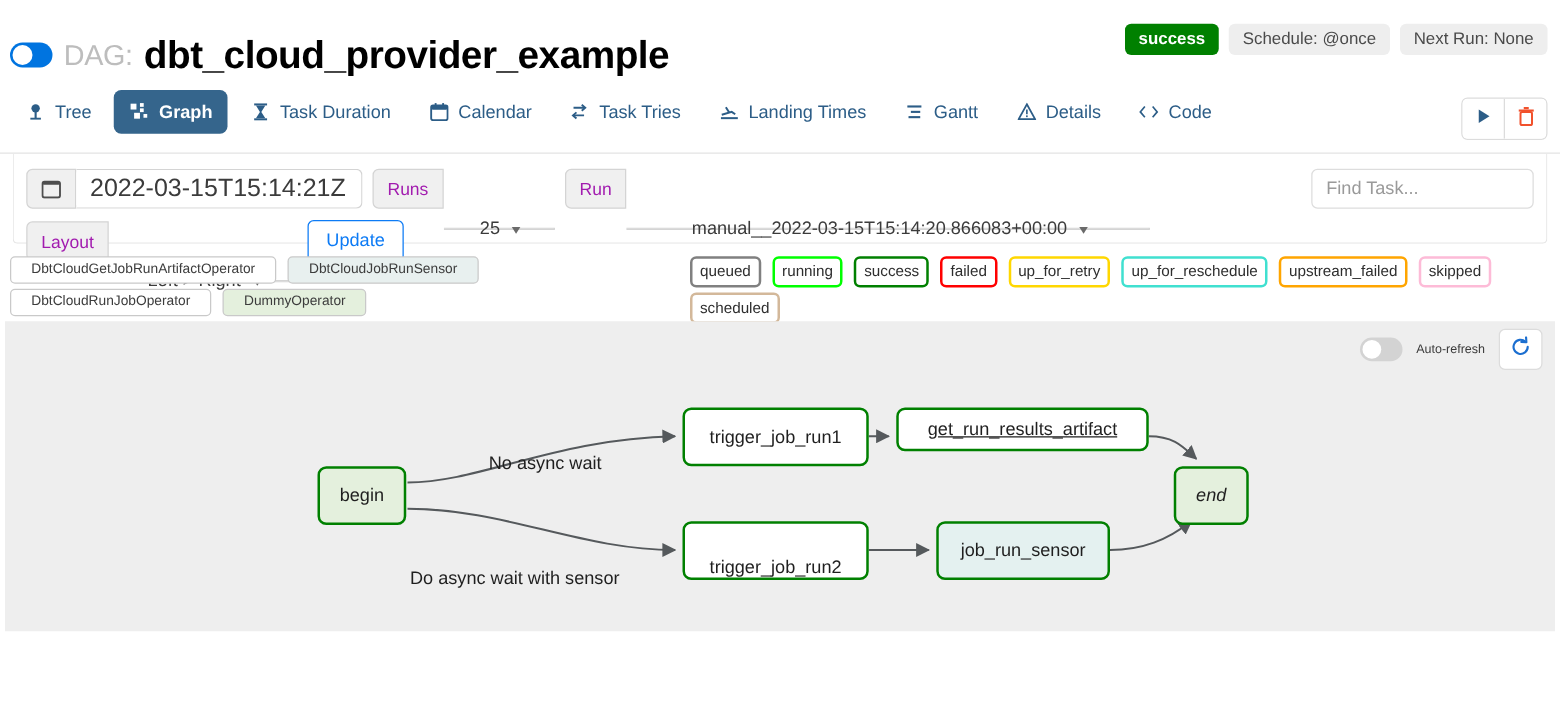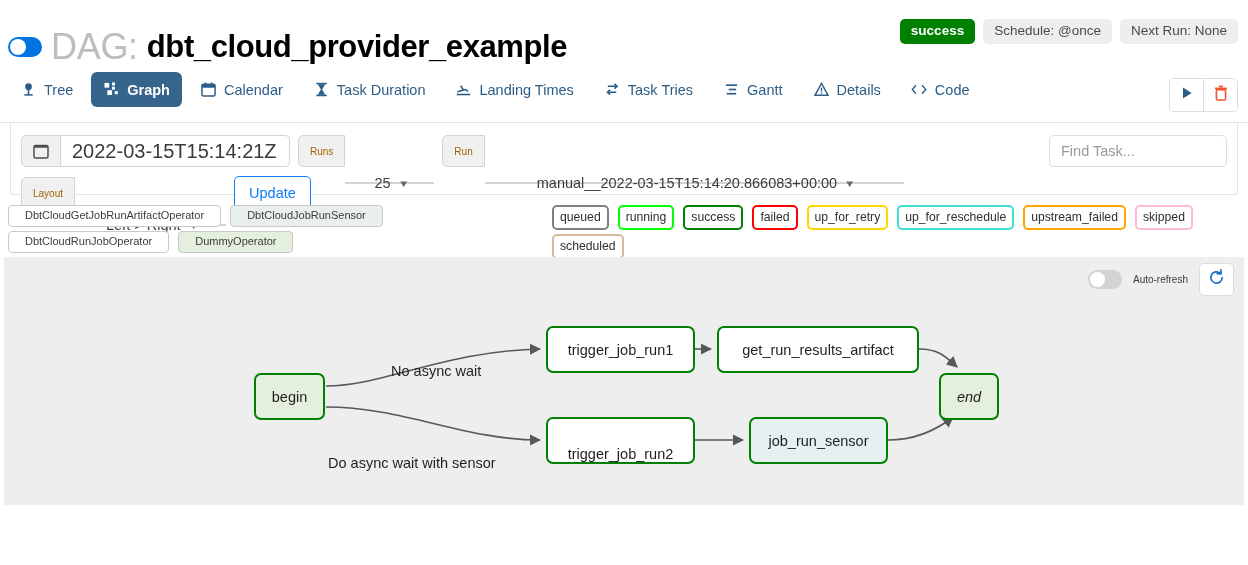--- a/index.html
+++ b/index.html
@@ -42,21 +42,21 @@
     content: "";
     position: absolute;
     left: 2px;
     top: 2px;
     width: 16px;
     height: 16px;
     border-radius: 50%;
     background: #ffffff;
   }
   .dag-label {
-    font-size: 36px;
+    font-size: 23px;
     color: #bdbdbd;
     font-weight: 400;
     letter-spacing: -0.3px;
   }
   .dag-name {
     font-size: 31px;
     color: #000000;
     font-weight: bold;
     letter-spacing: -0.4px;
   }
@@ -166,22 +166,22 @@
     display: flex;
     align-items: stretch;
     height: 32px;
   }
   .ig-addon {
     display: flex;
     align-items: center;
     justify-content: center;
     background: #f0f0f0;
     border: 1px solid #d4d4d4;
-    font-size: 10px;
-    color: #a16207;
+    font-size: 14px;
+    color: #a21caf;
     padding: 0 11px;
     white-space: nowrap;
   }
   .ig-field {
     display: flex;
     align-items: center;
     background: #ffffff;
     border: 1px solid #d4d4d4;
     font-size: 20px;
     color: #3b3b3b;
@@ -403,60 +403,60 @@
             <rect x="3.5" y="8.8" width="5" height="5" fill="#ffffff"></rect>
             <rect x="11.5" y="9.8" width="3.2" height="3.2" fill="#ffffff"></rect>
           </svg>
       </span>
       <span>Graph</span>
     </div>
 
     <div class="tab">
       <span class="ticon">
         <svg width="15" height="15" viewBox="0 0 16 16">
+            <rect x="2.5" y="0.8" width="11" height="1.7" fill="#2c5d87"></rect>
+            <rect x="2.5" y="13.5" width="11" height="1.7" fill="#2c5d87"></rect>
+            <path d="M4 2.5 L12 2.5 L8.6 8 L12 13.5 L4 13.5 L7.4 8 Z" fill="#2c5d87"></path>
+          </svg>
+      </span>
+      <span>Task Duration</span>
+    </div>
+
+    <div class="tab">
+      <span class="ticon">
+        <svg width="15" height="15" viewBox="0 0 16 16">
             <rect x="1" y="2.5" width="14" height="12.5" rx="1.6" fill="none" stroke="#2c5d87" stroke-width="1.6"></rect>
             <rect x="1" y="2.5" width="14" height="3.6" rx="1.4" fill="#2c5d87"></rect>
             <rect x="4" y="0.5" width="1.6" height="3" fill="#2c5d87"></rect>
             <rect x="10.4" y="0.5" width="1.6" height="3" fill="#2c5d87"></rect>
           </svg>
       </span>
       <span>Calendar</span>
     </div>
 
     <div class="tab">
       <span class="ticon">
         <svg width="15" height="15" viewBox="0 0 16 16">
-            <rect x="2.5" y="0.8" width="11" height="1.7" fill="#2c5d87"></rect>
-            <rect x="2.5" y="13.5" width="11" height="1.7" fill="#2c5d87"></rect>
-            <path d="M4 2.5 L12 2.5 L8.6 8 L12 13.5 L4 13.5 L7.4 8 Z" fill="#2c5d87"></path>
-          </svg>
-      </span>
-      <span>Task Duration</span>
+            <path d="M3 4.5 H12 M3 11 H12" stroke="#2c5d87" stroke-width="1.6" fill="none"></path>
+            <path d="M10 2 L13 4.5 L10 7" stroke="#2c5d87" stroke-width="1.6" fill="none"></path>
+            <path d="M5.5 8.4 L2.5 11 L5.5 13.6" stroke="#2c5d87" stroke-width="1.6" fill="none"></path>
+          </svg>
+      </span>
+      <span>Task Tries</span>
     </div>
 
     <div class="tab">
       <span class="ticon">
         <svg width="15" height="15" viewBox="0 0 16 16">
             <path d="M1.5 10.5 L10 8 L13 10" stroke="#2c5d87" stroke-width="1.7" fill="none"></path>
             <path d="M5 4 L8 8.8" stroke="#2c5d87" stroke-width="1.7" fill="none"></path>
             <rect x="0.8" y="12.5" width="14.4" height="1.7" fill="#2c5d87"></rect>
           </svg>
       </span>
       <span>Landing Times</span>
-    </div>
-
-    <div class="tab">
-      <span class="ticon">
-        <svg width="15" height="15" viewBox="0 0 16 16">
-            <path d="M3 4.5 H12 M3 11 H12" stroke="#2c5d87" stroke-width="1.6" fill="none"></path>
-            <path d="M10 2 L13 4.5 L10 7" stroke="#2c5d87" stroke-width="1.6" fill="none"></path>
-            <path d="M5.5 8.4 L2.5 11 L5.5 13.6" stroke="#2c5d87" stroke-width="1.6" fill="none"></path>
-          </svg>
-      </span>
-      <span>Task Tries</span>
     </div>
 
     <div class="tab">
       <span class="ticon">
         <svg width="15" height="15" viewBox="0 0 16 16">
             <rect x="2" y="2.5" width="12" height="1.8" fill="#2c5d87"></rect>
             <rect x="5" y="7.1" width="8" height="1.8" fill="#2c5d87"></rect>
             <rect x="3" y="11.6" width="10" height="1.8" fill="#2c5d87"></rect>
           </svg>
       </span>
@@ -608,21 +608,21 @@
       <path d="M884,183 C910,183 930,175 949,160"></path>
     </g>
   </svg>
 
   <div class="node-box" style="left:250px;top:116px;width:71px;height:47px;background:#e4f0dd;">
     <span>begin</span>
   </div>
   <div class="node-box" style="left:542px;top:69px;width:149px;height:47px;background:#ffffff;">
     <span>trigger_job_run1</span>
   </div>
-  <div class="node-box" style="left:713px;top:69px;width:202px;height:47px;background:#ffffff;">
+  <div class="node-box" style="left:713px;top:69px;width:202px;height:35px;background:#ffffff;text-decoration:underline;">
     <span>get_run_results_artifact</span>
   </div>
   <div class="node-box" style="left:935px;top:116px;width:60px;height:47px;background:#e4f0dd;font-style:italic;">
     <span>end</span>
   </div>
   <div class="node-box" style="left:542px;top:160px;width:149px;height:47px;background:#ffffff;align-items:flex-end;">
     <span>trigger_job_run2</span>
   </div>
   <div class="node-box" style="left:745px;top:160px;width:139px;height:47px;background:#e4f1f0;">
     <span>job_run_sensor</span>

